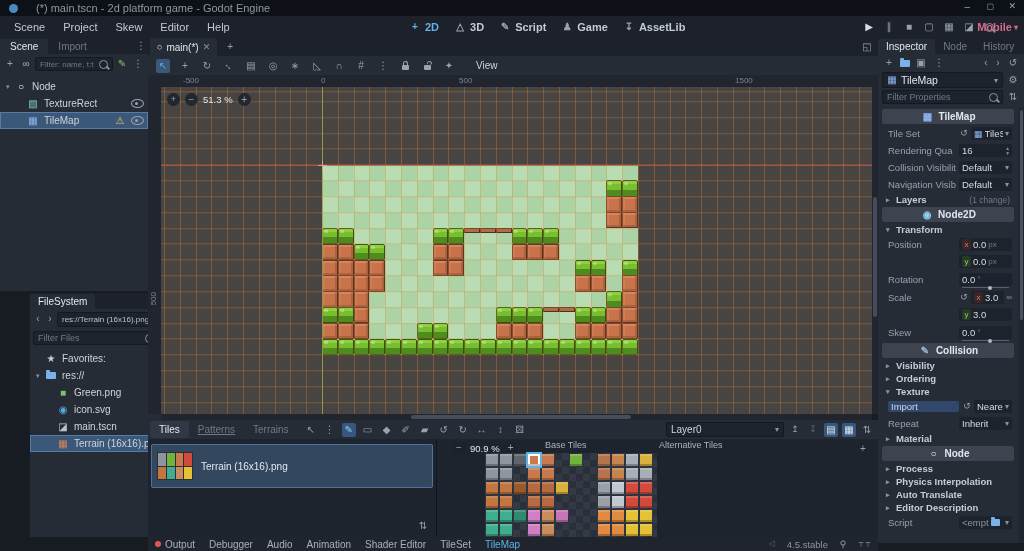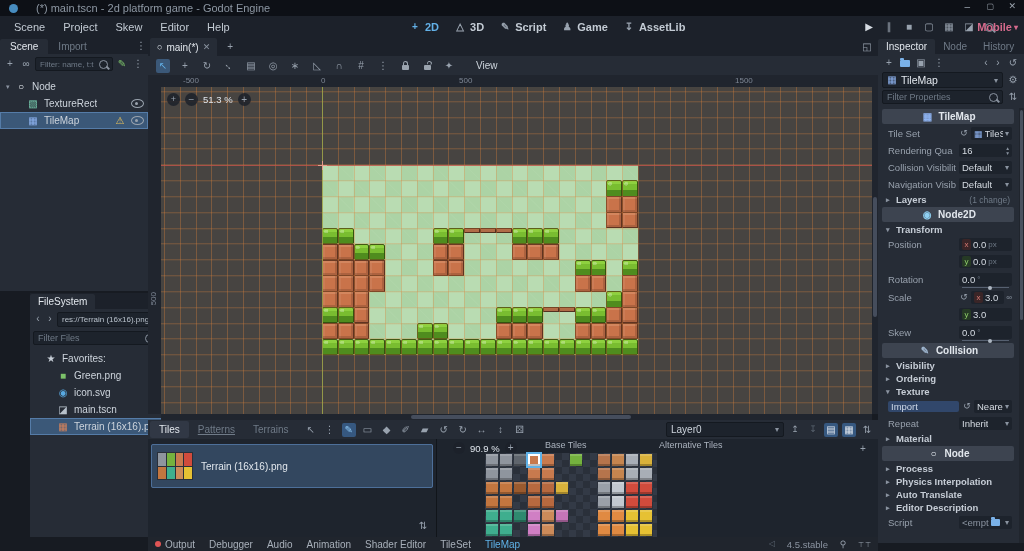--- a/index.html
+++ b/index.html
@@ -179,20 +179,28 @@
           <span style="flex:1;">Filter Files</span>
           <span class="ic-search"></span>
         </span>
         <span class="ic">⇅</span>
       </div>
       <div id="fs-tree" style="position:relative;margin-top:3px;">
           <div class="trow" style="padding-left: 6px;">
             <span style="width: 8px; font-size: 7px; color: rgb(138, 147, 160);"></span>
             <span class="ic" style="color: rgb(200, 207, 216);">★</span>
             <span class="lbl">Favorites:</span>
+            <span class="row" style="margin-left: auto; gap: 3px; padding-right: 4px;"></span>
+          </div>
+          <div class="trow" style="padding-left: 6px;">
+            <span style="width: 8px; font-size: 7px; color: rgb(138, 147, 160);">▾</span>
+            <span class="ic">
+              <span class="ic-folder"></span>
+            </span>
+            <span class="lbl">res://</span>
             <span class="row" style="margin-left: auto; gap: 3px; padding-right: 4px;"></span>
           </div>
           <div class="trow" style="padding-left: 18px;">
             <span style="width: 8px; font-size: 7px; color: rgb(138, 147, 160);"></span>
             <span class="ic" style="color: rgb(124, 194, 106);">■</span>
             <span class="lbl">Green.png</span>
             <span class="row" style="margin-left: auto; gap: 3px; padding-right: 4px;"></span>
           </div>
           <div class="trow" style="padding-left: 18px;">
             <span style="width: 8px; font-size: 7px; color: rgb(138, 147, 160);"></span>

